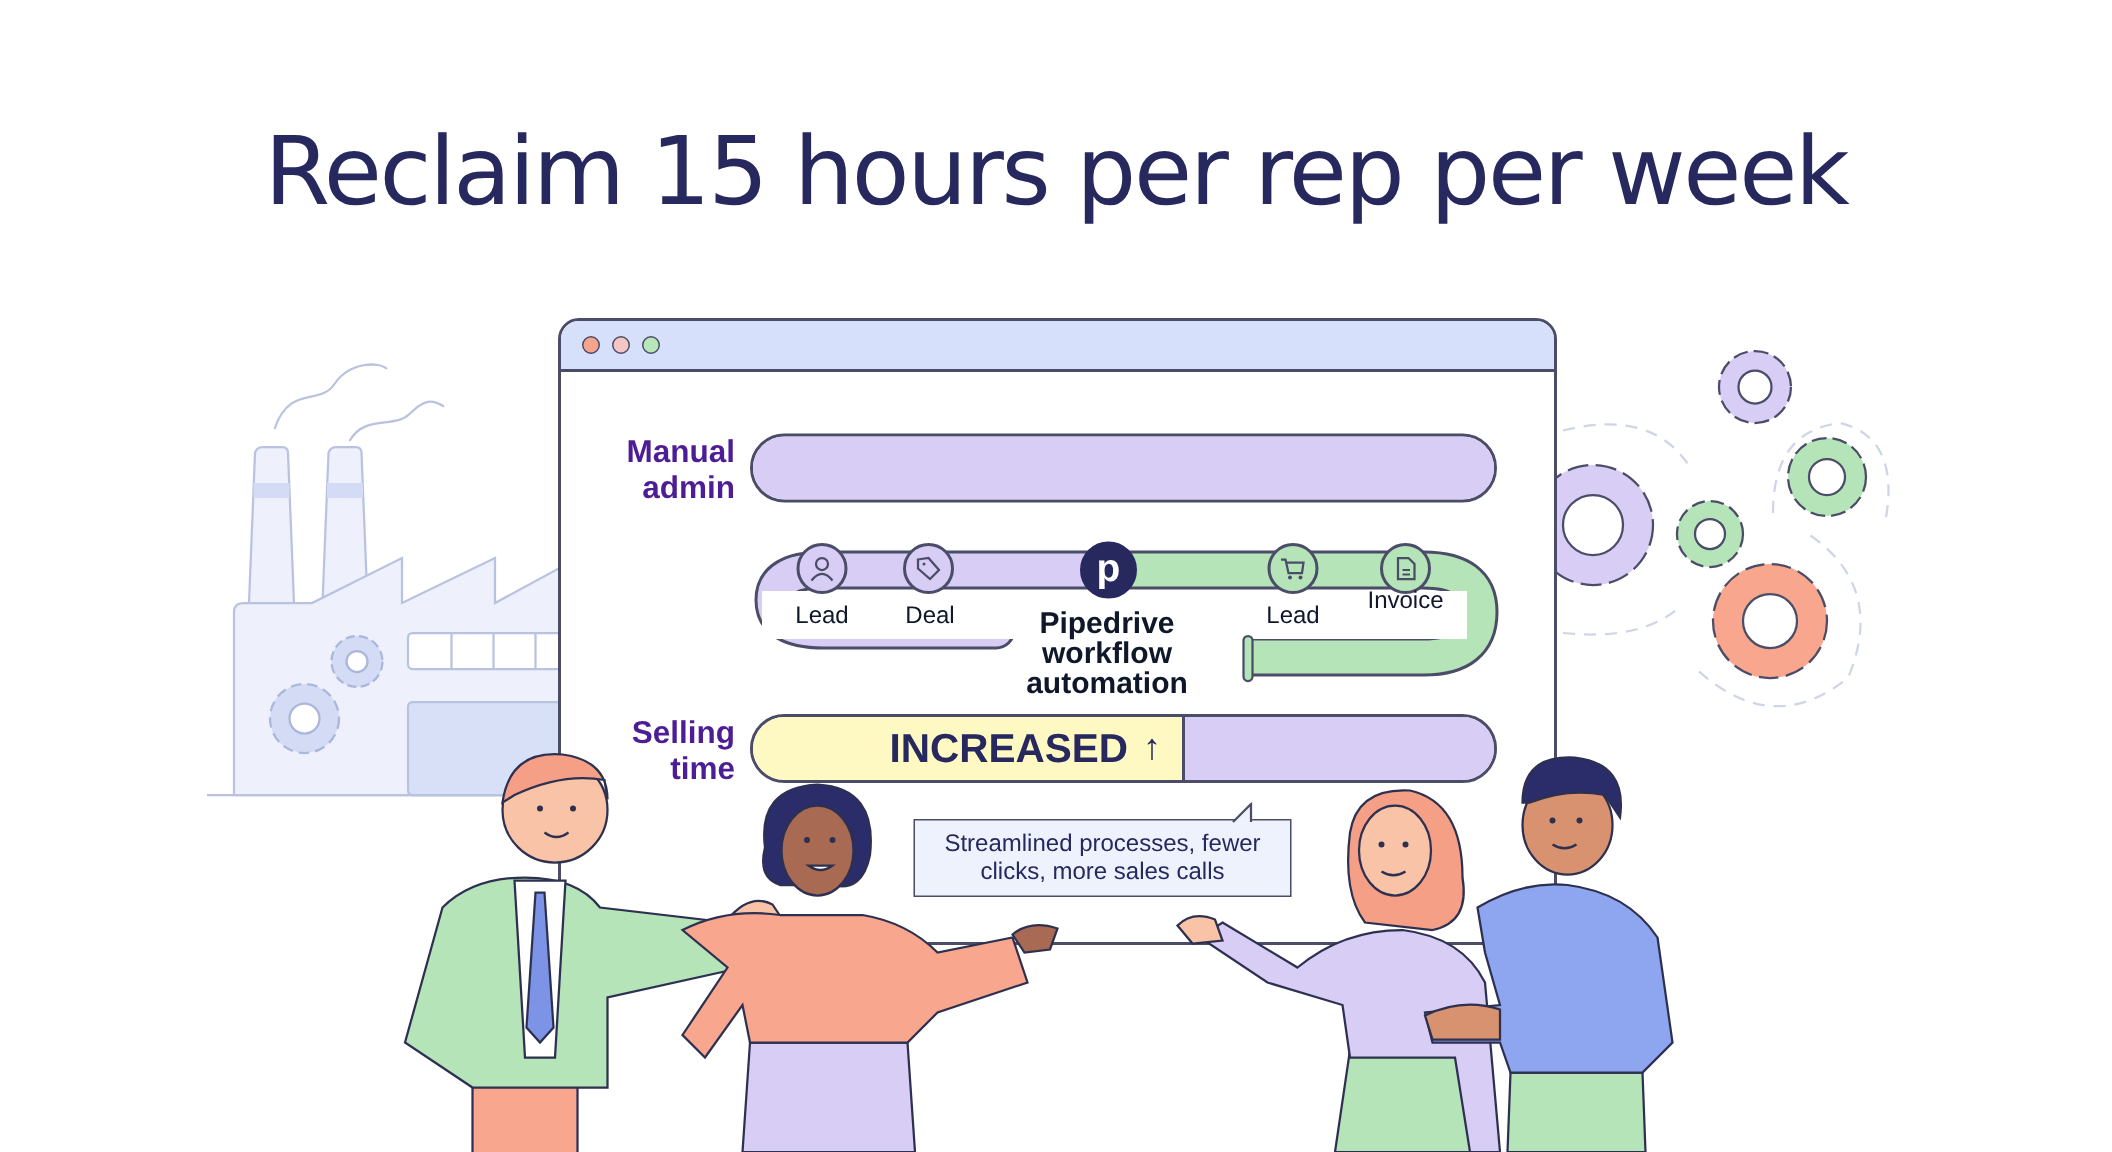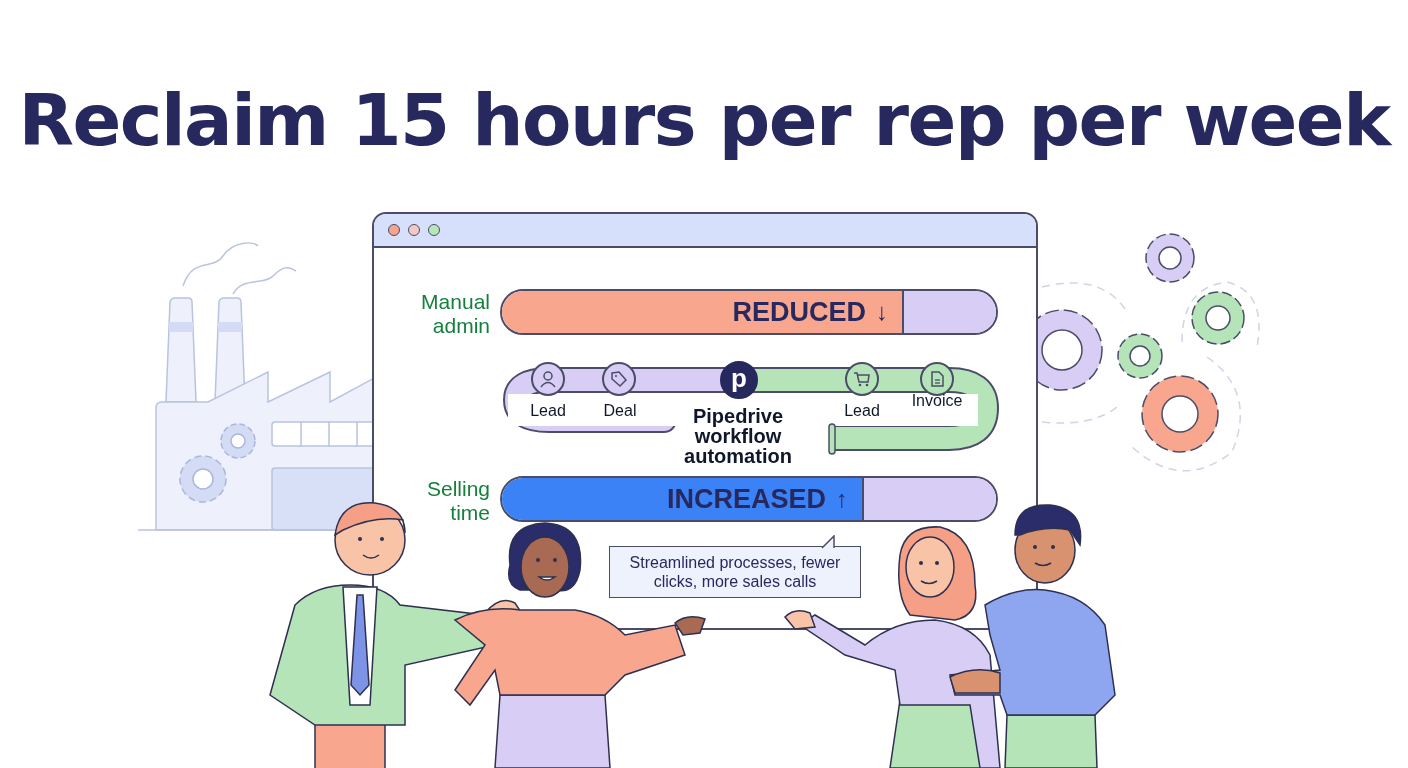--- a/index.html
+++ b/index.html
@@ -1,22 +1,22 @@
 <!DOCTYPE html>
 <html><head>
 <meta charset="utf-8">
 <style>
   html,body{margin:0;padding:0;}
   body{width:1408px;height:768px;background:#ffffff;position:relative;overflow:hidden;font-family:"Liberation Sans",sans-serif;color:#27295e;}
-  .title{position:absolute;left:0;top:78px;width:1408px;text-align:center;font-family:"DejaVu Sans",sans-serif;font-weight:bold;font-size:72px;letter-spacing:-1.5px;color:#27295e;}
+  .title{position:absolute;left:0;top:78px;width:1408px;text-align:center;font-family:"DejaVu Sans",sans-serif;font-weight:normal;font-size:63px;letter-spacing:-1.5px;color:#27295e;}
   .abs{position:absolute;}
   .window{position:absolute;left:372px;top:212px;width:662px;height:414px;border:2px solid #4b4d68;border-radius:14px;background:#fff;overflow:hidden;}
   .titlebar{height:32px;background:#d6e0fb;border-bottom:2px solid #4b4d68;position:relative;}
   .dot{position:absolute;top:10px;width:12px;height:12px;border-radius:50%;border:1.5px solid #4b4d68;box-sizing:border-box;}
-  .row-label{position:absolute;text-align:right;font-weight:normal;font-size:21px;line-height:24px;color:#15803d;}
+  .row-label{position:absolute;text-align:right;font-weight:bold;font-size:21px;line-height:24px;color:#4c1d95;}
   .bar{position:absolute;height:46px;border:2px solid #4b4d68;border-radius:24px;overflow:hidden;box-sizing:border-box;display:flex;}
   .bar .fill{height:100%;display:flex;align-items:center;justify-content:flex-end;padding-right:14px;box-sizing:border-box;font-weight:bold;font-size:27px;color:#27295e;border-right:2px solid #4b4d68;}
   .bar .rest{flex:1;background:#d8cdf5;}
   .node{position:absolute;width:34px;height:34px;border-radius:50%;border:2px solid #4b4d68;box-sizing:border-box;display:flex;align-items:center;justify-content:center;}
   .node-label{position:absolute;font-size:16px;color:#0f172a;text-align:center;}
   .bubble{position:absolute;left:609px;top:546px;width:252px;height:52px;background:#eef2fd;border:1.5px solid #4b4d68;border-radius:0;box-sizing:border-box;font-size:16px;line-height:19px;text-align:center;padding-top:6px;color:#27295e;}
 </style>
 </head>
 <body>
 
@@ -77,24 +77,20 @@
     <span class="dot" style="left:34px;background:#f4c7c5"></span>
     <span class="dot" style="left:54px;background:#b9e6b9"></span>
   </div>
 </div>
 
 <div class="row-label" style="left:392px;top:290px;width:98px">
   <div>Manual</div>
   <div>admin</div>
 </div>
 <div class="bar" style="left:500px;top:289px;width:498px">
-  <div class="fill" style="width:402px;background:#f8a68e">
-    <span>REDUCED</span>
-    <span style="font-weight:normal;margin-left:10px;font-size:24px">↓</span>
-  </div>
   <div class="rest"></div>
 </div>
 
 <svg class="abs" style="left:494px;top:360px" width="506" height="100">
   <path d="M170 60 L55 60 Q22 60,22 40 Q22 20,55 20 L240 20" fill="none" stroke="#4b4d68" stroke-width="26" stroke-linecap="round"></path>
   <path d="M170 60 L55 60 Q22 60,22 40 Q22 20,55 20 L240 20" fill="none" stroke="#d8cdf5" stroke-width="22" stroke-linecap="round"></path>
   <path d="M340 78 L455 78 Q492 78,492 48 Q492 20,455 20 L245 20" fill="none" stroke="#4b4d68" stroke-width="26" stroke-linecap="butt"></path>
   <path d="M340 78 L455 78 Q492 78,492 48 Q492 20,455 20 L245 20" fill="none" stroke="#b5e4b8" stroke-width="22" stroke-linecap="butt"></path>
   <path d="M22 40 Q22 20,55 20 L455 20 Q478 20,478 40" fill="none"></path>
   <rect x="14" y="34" width="470" height="32" fill="#fff"></rect>
@@ -138,21 +134,21 @@
   <div>automation</div>
 </div>
 <div class="node-label" style="left:832px;top:402px;width:60px">Lead</div>
 <div class="node-label" style="left:902px;top:392px;width:70px">Invoice</div>
 
 <div class="row-label" style="left:392px;top:477px;width:98px">
   <div>Selling</div>
   <div>time</div>
 </div>
 <div class="bar" style="left:500px;top:476px;width:498px">
-  <div class="fill" style="width:362px;background:#3b82f6">
+  <div class="fill" style="width:288px;background:#fef9c3">
     <span>INCREASED</span>
     <span style="font-weight:normal;margin-left:10px;font-size:24px">↑</span>
   </div>
   <div class="rest"></div>
 </div>
 
 <div class="bubble">
   <div>Streamlined processes, fewer</div>
   <div>clicks, more sales calls</div>
 </div>

